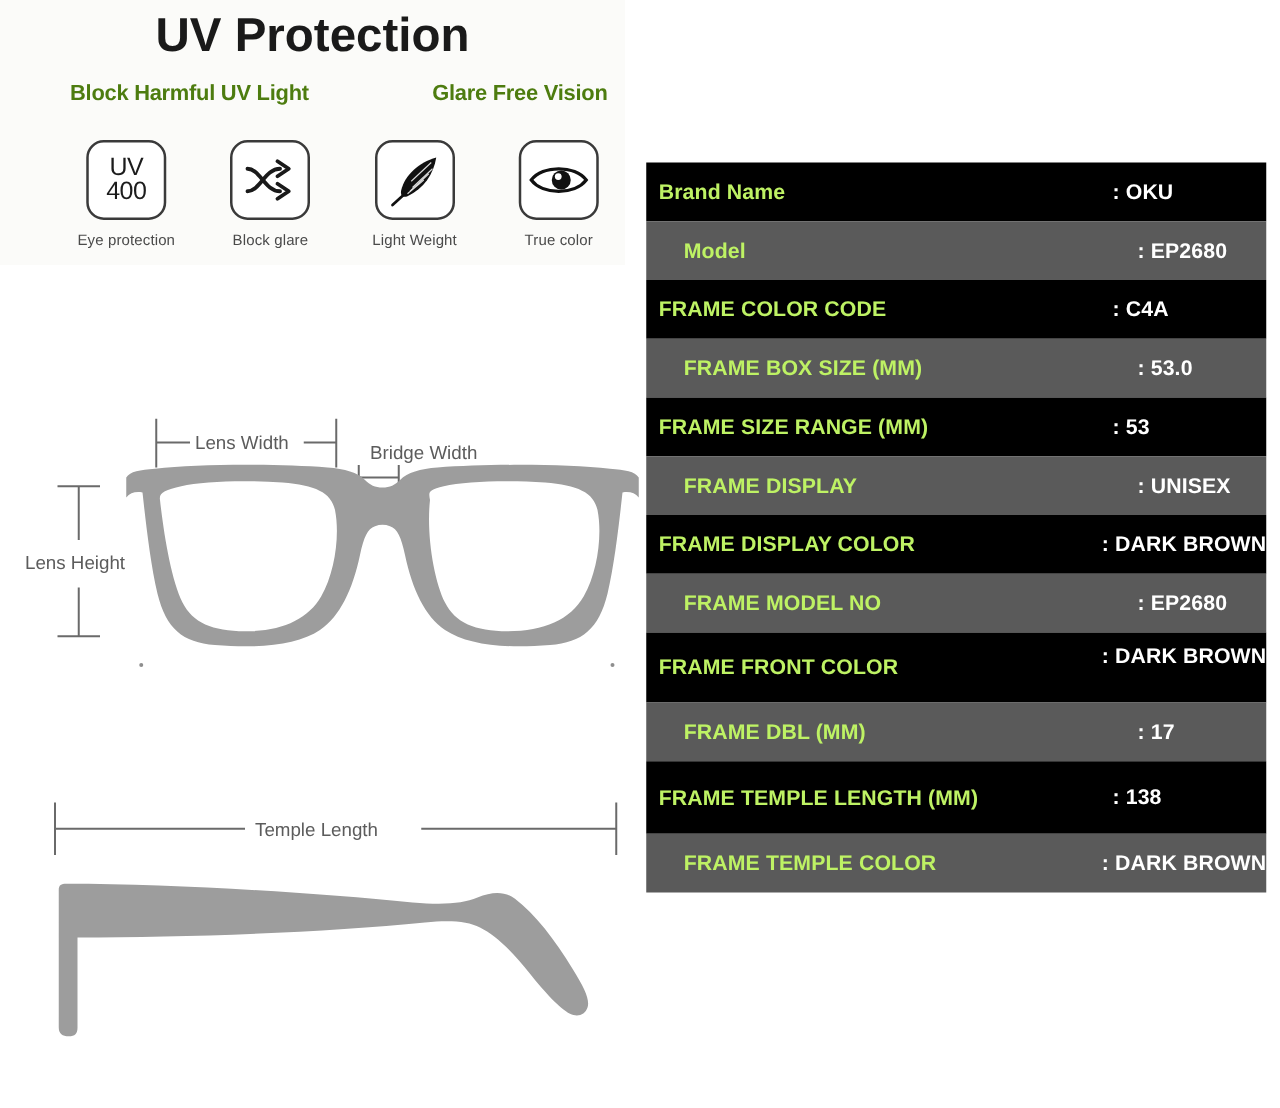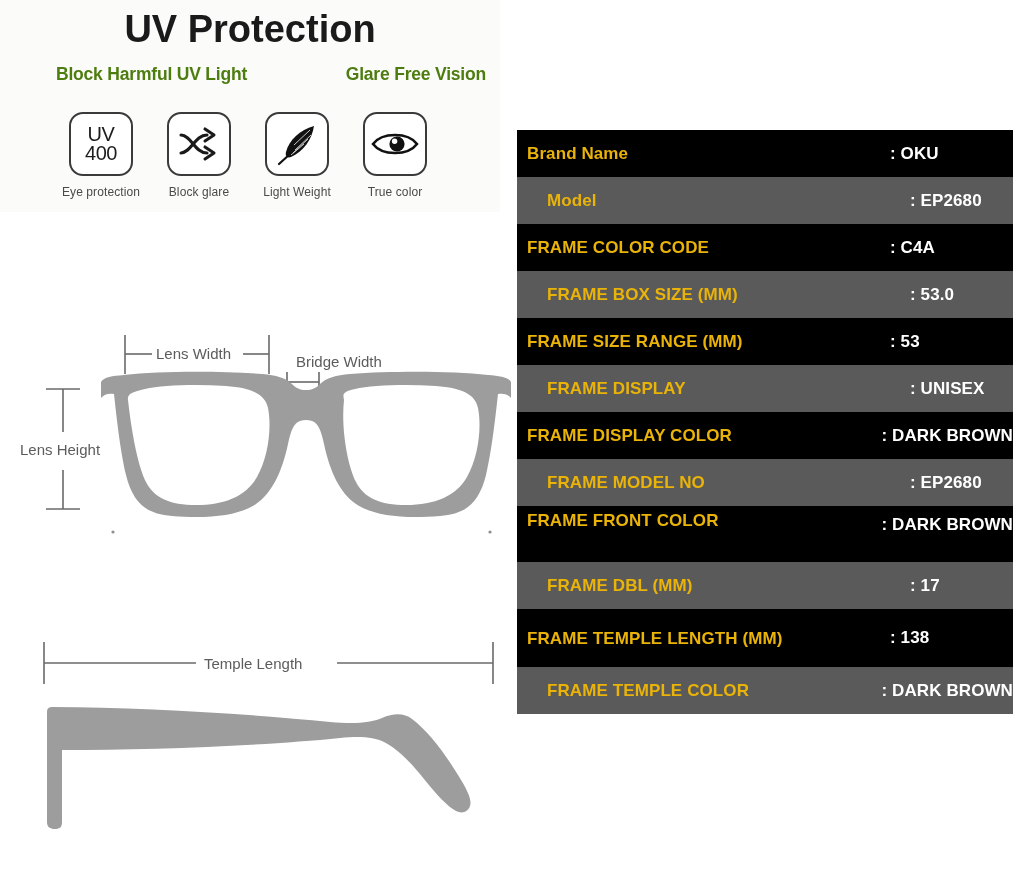--- a/index.html
+++ b/index.html
@@ -58,20 +58,21 @@
     color: #4d7c0f;
     letter-spacing: -0.2px;
   }
 
   #feature-row {
     position: absolute;
     left: 52px;
     top: 112px;
     width: 444px;
     display: flex;
+    justify-content: space-between;
   }
   .feature {
     width: 98px;
     display: flex;
     flex-direction: column;
     align-items: center;
   }
   .feature-box {
     width: 64px;
     height: 64px;
@@ -143,36 +144,36 @@
   }
   .spec-row.dark  { background: #000000; }
   .spec-row.light { background: #5a5a5a; padding-left: 20px; }
   .spec-row.tall  { min-height: 56px; align-items: flex-start; }
   .spec-row.wrap  { min-height: 58px; }
 
   .spec-label {
     width: 331px;
     box-sizing: border-box;
     padding-left: 10px;
-    color: #eab308;
+    color: #bef264;
     font-size: 17px;
     font-weight: bold;
     letter-spacing: 0.1px;
     line-height: 21px;
   }
   .spec-value {
     flex: 1;
     color: #ffffff;
     font-size: 17px;
     font-weight: bold;
     letter-spacing: 0.1px;
     white-space: nowrap;
     margin-left: 42px;
   }
-  .spec-row.tall .spec-label { padding-top: 4px; }
+  .spec-row.tall .spec-label { padding-top: 17px; }
   .spec-row.tall .spec-value { padding-top: 9px; }
   .spec-row.wrap { align-items: center; }
 </style>
 </head>
 <body>
 
 <div id="left-panel">
 
   <div id="uv-block">
 

